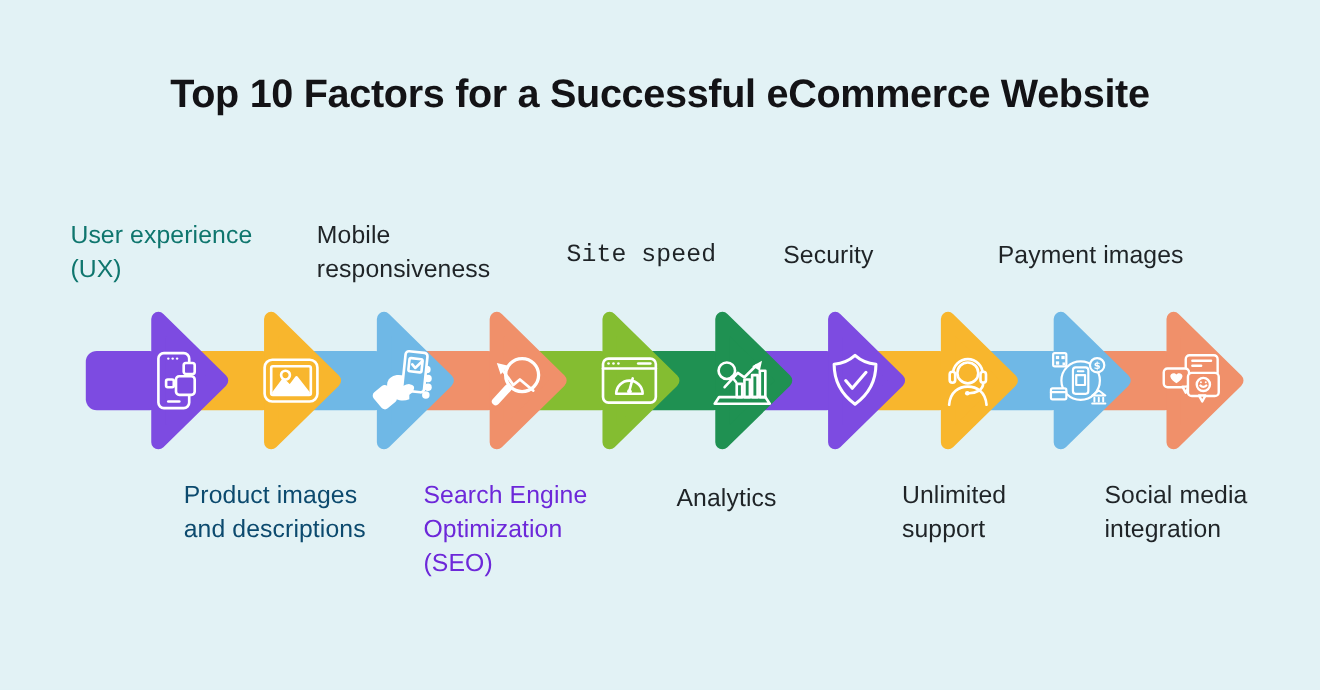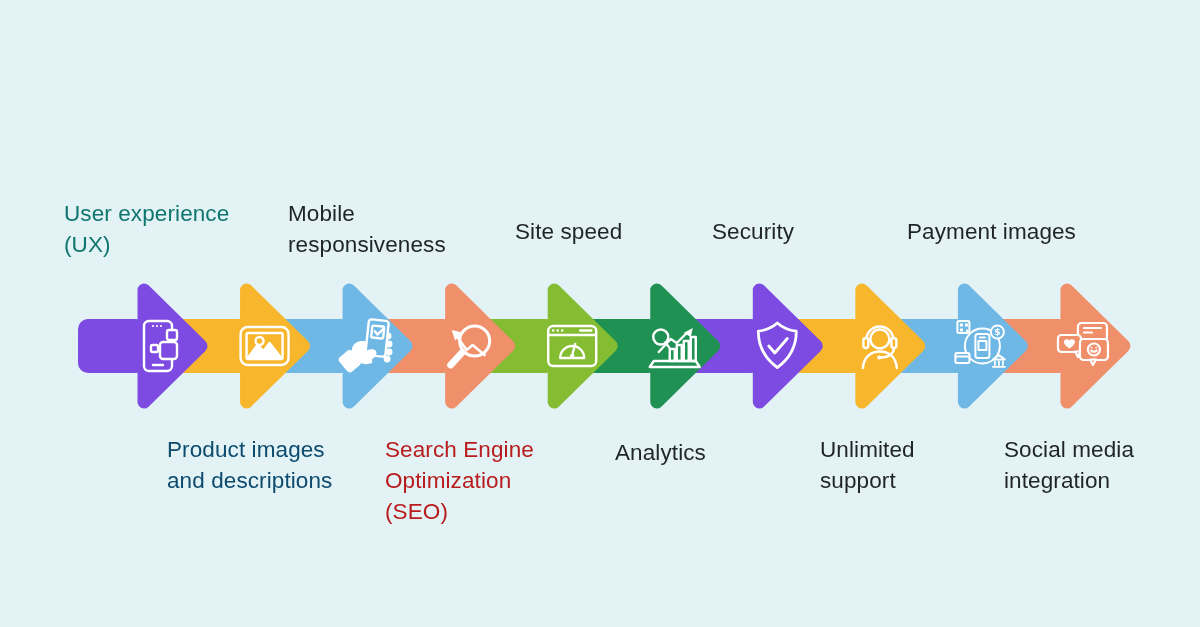--- a/index.html
+++ b/index.html
@@ -31,20 +31,21 @@
   .reg{font-size:13px;vertical-align:20px;letter-spacing:0;}
   .tagline{
     font-family:"Liberation Sans", sans-serif;font-size:11.5px;color:#3a3a3a;
     letter-spacing:.3px;margin-top:-3px;padding-right:14px;
   }
 </style>
 </head>
 <body style="background: rgb(226, 242, 245);">
 
 <div class="canvas">
+  <h1 class="title" style="color: rgb(19, 19, 22);">Top 10 Factors for a Successful eCommerce Website</h1>
 
   <svg id="arrows-svg" width="1200" height="627" viewBox="0 0 1200 627">
       <g>
         <rect x="958.4000000000001" y="319" width="110.54999999999973" height="54" rx="10" fill="#f0906a"></rect>
         <path d="M1066.9499999999998,290 L1123.9499999999998,346 L1066.9499999999998,402 Z" fill="#f0906a" stroke="#f0906a" stroke-width="13" stroke-linejoin="round"></path>
         <g transform="translate(1084.9499999999998,346)" fill="none" stroke="#ffffff" stroke-width="2.4" stroke-linecap="round" stroke-linejoin="round">
     <g stroke-width="2.2">
       <rect x="-7" y="-23" width="29" height="19" rx="3.5" fill="#f0906a"></rect>
       <path d="M-3,-4.5 L-6.5,1 L4,-4.5 Z" fill="#f0906a"></path>
       <line x1="-1" y1="-18" x2="16" y2="-18"></line>
@@ -190,24 +191,24 @@
       </g>
     </svg>
 
   <div id="labels">
       <div class="factor-label" style="left: 64px; top: 198px; color: #0f766e;">User experience
 (UX)</div>
       <div class="factor-label" style="left: 167px; top: 434px; color: #0c4a6e;">Product images
 and descriptions</div>
       <div class="factor-label" style="left: 288px; top: 198px; color: rgb(31, 36, 39);">Mobile
 responsiveness</div>
-      <div class="factor-label" style="left: 385px; top: 434px; color: #b91c1c;">Search Engine
+      <div class="factor-label" style="left: 385px; top: 434px; color: #6d28d9;">Search Engine
 Optimization
 (SEO)</div>
-      <div class="factor-label" style="left: 515px; top: 216px; color: rgb(31, 36, 39);">Site speed</div>
+      <div class="factor-label" style="left: 515px; top: 216px; color: rgb(31, 36, 39); font-family: Liberation Mono, monospace;">Site speed</div>
       <div class="factor-label" style="left: 615px; top: 437px; color: rgb(31, 36, 39);">Analytics</div>
       <div class="factor-label" style="left: 712px; top: 216px; color: rgb(31, 36, 39);">Security</div>
       <div class="factor-label" style="left: 820px; top: 434px; color: rgb(31, 36, 39);">Unlimited
 support</div>
       <div class="factor-label" style="left: 907px; top: 216px; color: rgb(31, 36, 39);">Payment images</div>
       <div class="factor-label" style="left: 1004px; top: 434px; color: rgb(31, 36, 39);">Social media
 integration</div>
     </div>
 
 </div>

